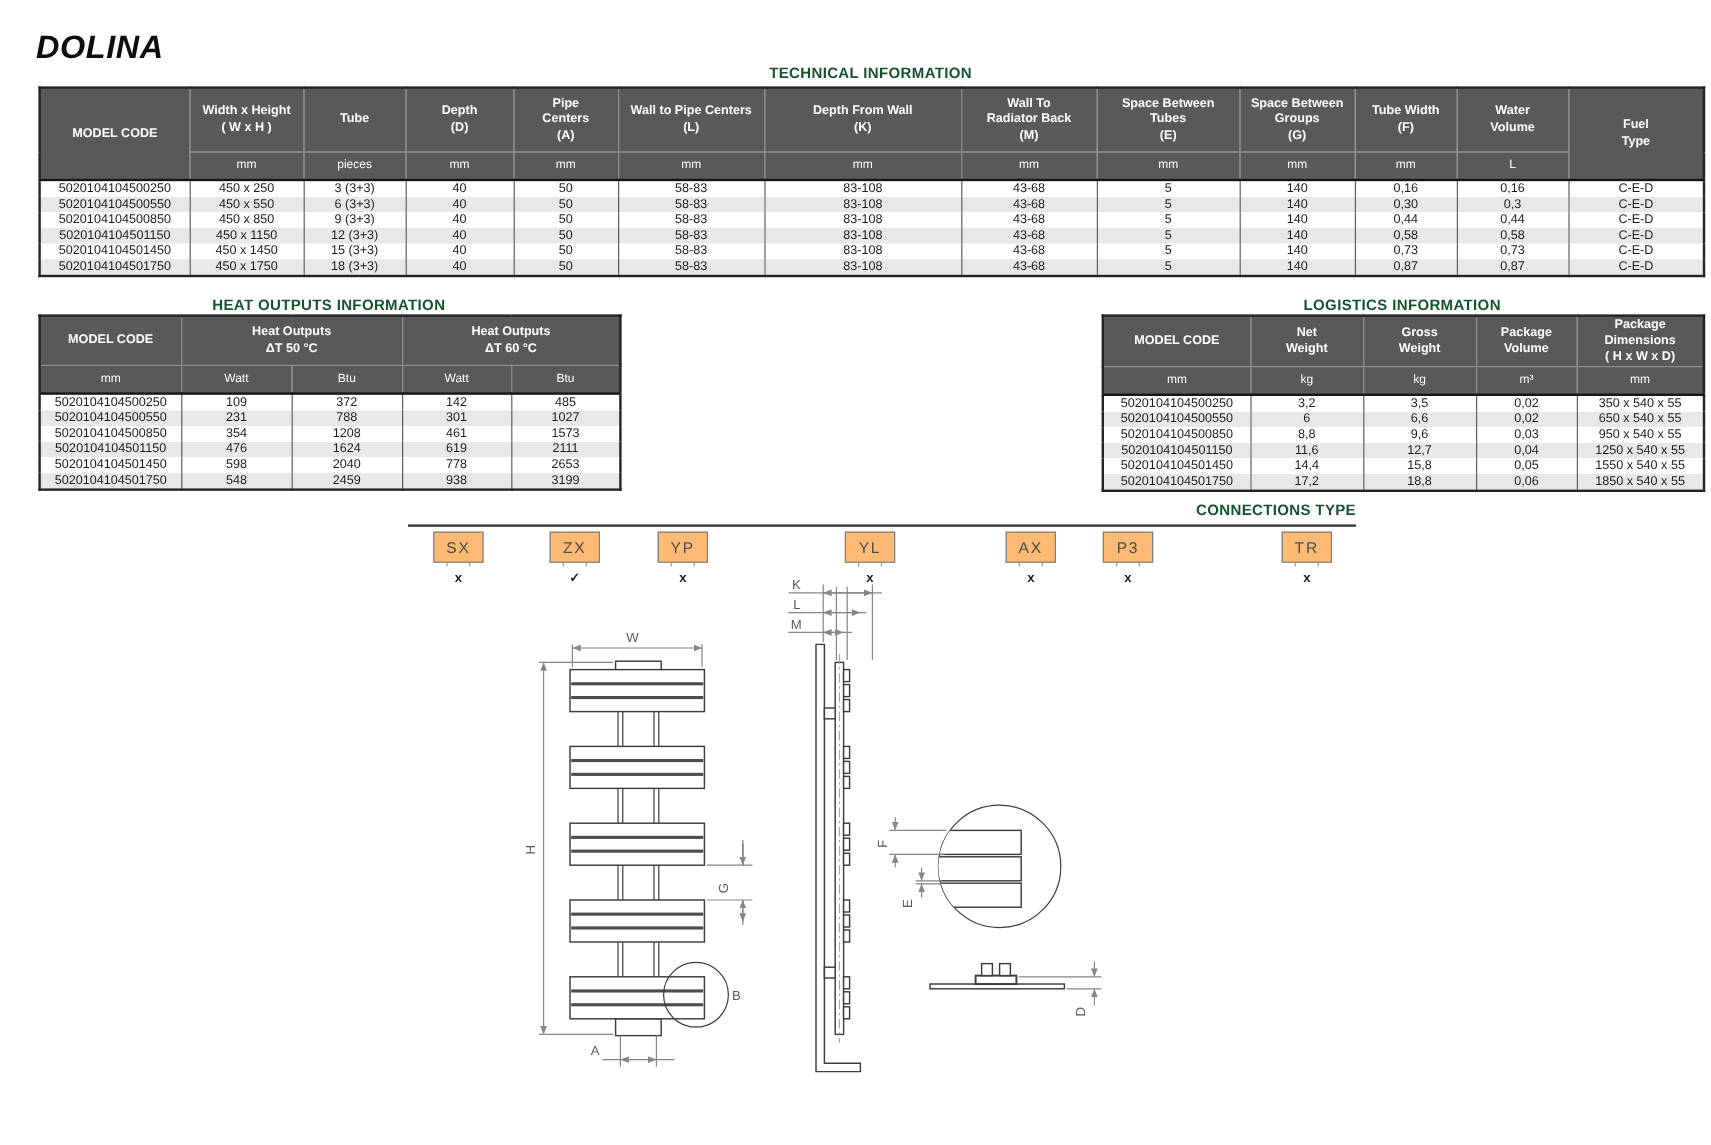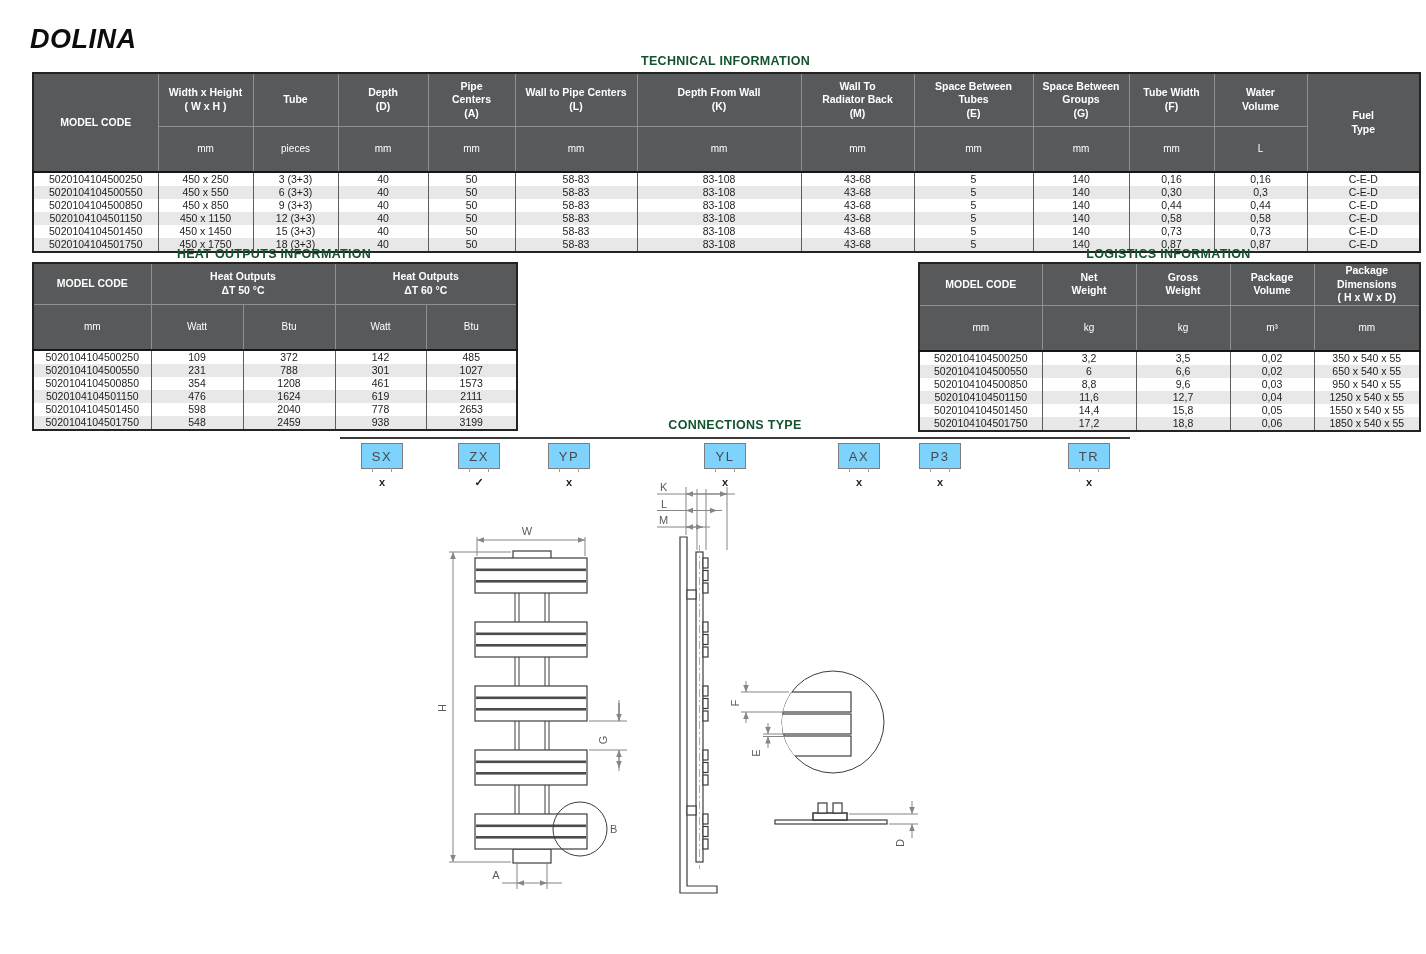--- a/index.html
+++ b/index.html
@@ -10,33 +10,33 @@
   .page-title{left:30px;top:24px;font-size:27px;font-weight:bold;font-style:italic;
               letter-spacing:.5px;color:#0d0d0d;}
 
   .sec-heading{font-size:12.5px;font-weight:bold;color:#14532d;letter-spacing:.3px;text-align:center;}
 
   table{border-collapse:collapse;table-layout:fixed;background:#fff;}
   .dtable{border:2px solid #232323;}
   .dtable th{background:#58595b;color:#fff;font-weight:bold;font-size:10.5px;
              border:1px solid #8f9092;text-align:center;vertical-align:middle;
              line-height:1.3;padding:0 2px;white-space:pre-line;}
-  .dtable tr.units th{font-weight:normal;font-size:10px;height:14px;line-height:14px;padding:15px;}
+  .dtable tr.units th{font-weight:normal;font-size:10px;height:14px;line-height:14px;padding:4px;}
   .dtable thead{border-bottom:2px solid #161616;}
   .dtable td{font-size:10.5px;text-align:center;height:13px;line-height:13px;padding:0 2px;
              border-left:1px solid #5c5d5f;border-right:1px solid #5c5d5f;color:#1c1c1c;
              white-space:nowrap;overflow:hidden;}
   .dtable tbody tr:nth-child(even) td{background:#e8e8e9;}
 
   .tech-head-h th{height:52px;}
   .grp-head-h th{height:40px;}
 
-  .conn-heading{left:340px;top:418px;width:790px;padding-bottom:5px;border-bottom:2px solid #3a3a3a;}
+  .conn-heading{left:340px;top:418px;width:790px;padding-bottom:5px;border-bottom:2px solid #3a3a3a;text-align:right;}
   .conn{width:42px;text-align:center;}
-  .conn-box{height:24px;border:1px solid #7d7d7f;background:#7dd3fc;display:flex;align-items:center;
+  .conn-box{height:24px;border:1px solid #7d7d7f;background:#fdba74;display:flex;align-items:center;
             justify-content:center;font-size:13px;color:#4a4a4c;letter-spacing:1.5px;position:relative;}
   .conn-box::before,.conn-box::after{content:"";position:absolute;bottom:-4px;width:1px;height:4px;background:#9a9a9c;}
   .conn-box::before{left:10px;} .conn-box::after{right:10px;}
   .conn-mark{margin-top:8px;font-size:11px;font-weight:bold;color:#1f1f1f;line-height:11px;}
 
   svg text{font-family:"Liberation Sans", sans-serif;font-size:11px;fill:#5a5a5c;}
   .oln{stroke:#3c3c3e;stroke-width:1.2;fill:#fff;}
   .olnthin{stroke:#3c3c3e;stroke-width:1;fill:none;}
   .dim{stroke:#85858a;stroke-width:1;fill:none;}
   .band{fill:#4c4c4e;stroke:none;}

